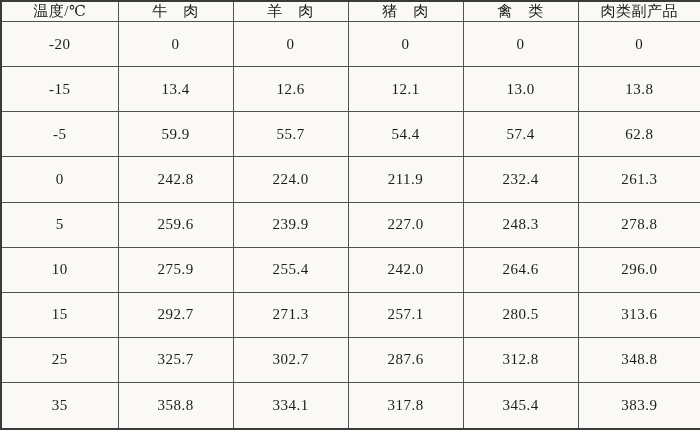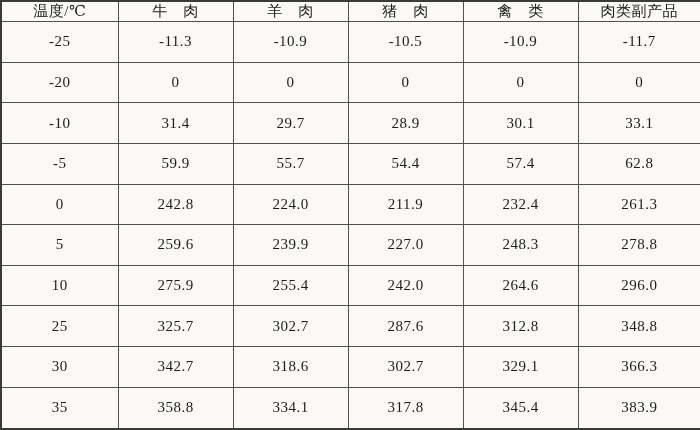--- a/index.html
+++ b/index.html
@@ -57,42 +57,34 @@
       <th>温度/℃</th>
       <th>牛　肉</th>
       <th>羊　肉</th>
       <th>猪　肉</th>
       <th>禽　类</th>
       <th>肉类副产品</th>
     </tr>
   </thead>
   <tbody>
       <tr>
-        <td>-25</td>
-        <td>-11.3</td>
-        <td>-10.9</td>
-        <td>-10.5</td>
-        <td>-10.9</td>
-        <td>-11.7</td>
-      </tr>
-      <tr>
         <td>-20</td>
         <td>0</td>
         <td>0</td>
         <td>0</td>
         <td>0</td>
         <td>0</td>
       </tr>
       <tr>
-        <td>-10</td>
-        <td>31.4</td>
-        <td>29.7</td>
-        <td>28.9</td>
-        <td>30.1</td>
-        <td>33.1</td>
+        <td>-15</td>
+        <td>13.4</td>
+        <td>12.6</td>
+        <td>12.1</td>
+        <td>13.0</td>
+        <td>13.8</td>
       </tr>
       <tr>
         <td>-5</td>
         <td>59.9</td>
         <td>55.7</td>
         <td>54.4</td>
         <td>57.4</td>
         <td>62.8</td>
       </tr>
       <tr>
@@ -113,34 +105,34 @@
       </tr>
       <tr>
         <td>10</td>
         <td>275.9</td>
         <td>255.4</td>
         <td>242.0</td>
         <td>264.6</td>
         <td>296.0</td>
       </tr>
       <tr>
+        <td>15</td>
+        <td>292.7</td>
+        <td>271.3</td>
+        <td>257.1</td>
+        <td>280.5</td>
+        <td>313.6</td>
+      </tr>
+      <tr>
         <td>25</td>
         <td>325.7</td>
         <td>302.7</td>
         <td>287.6</td>
         <td>312.8</td>
         <td>348.8</td>
-      </tr>
-      <tr>
-        <td>30</td>
-        <td>342.7</td>
-        <td>318.6</td>
-        <td>302.7</td>
-        <td>329.1</td>
-        <td>366.3</td>
       </tr>
       <tr>
         <td>35</td>
         <td>358.8</td>
         <td>334.1</td>
         <td>317.8</td>
         <td>345.4</td>
         <td>383.9</td>
       </tr>
     </tbody>

